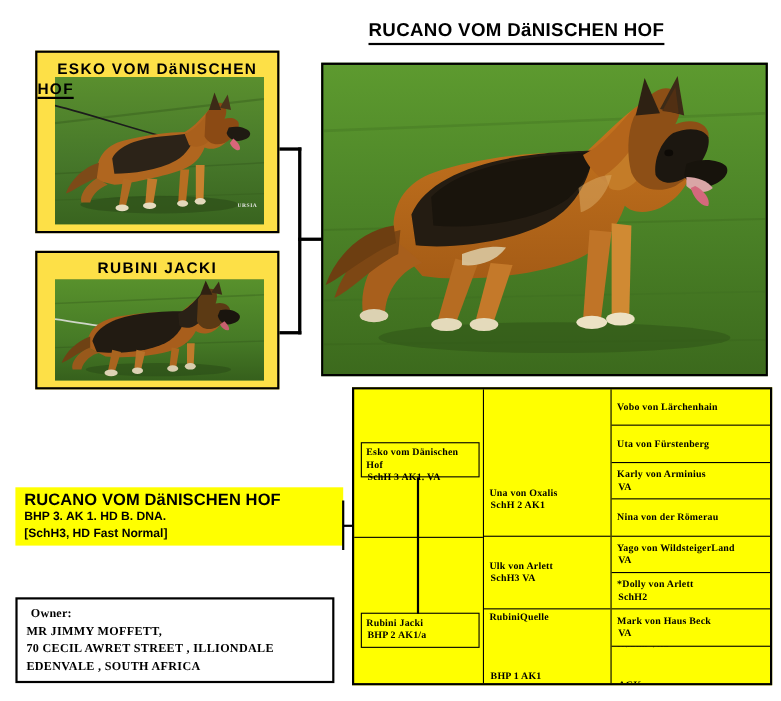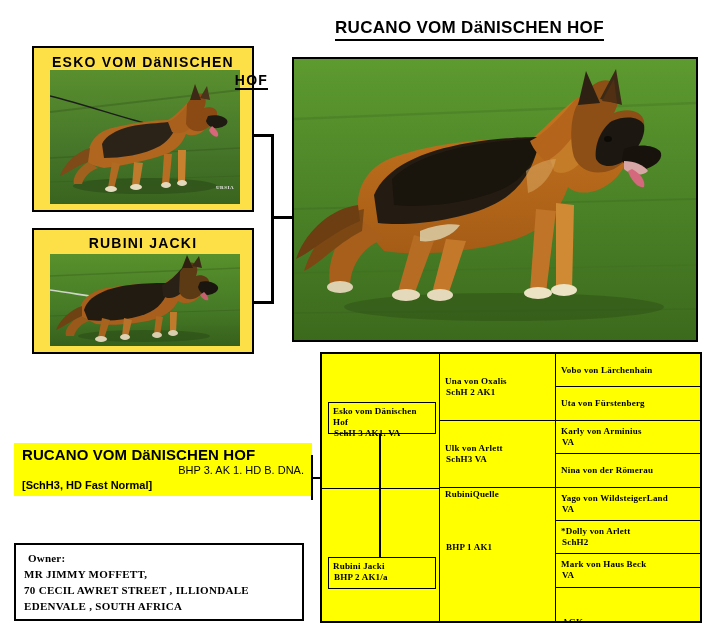--- a/index.html
+++ b/index.html
@@ -47,27 +47,26 @@
     font-weight: bold;
     color: #000;
     letter-spacing: 1.2px;
     z-index: 4;
     pointer-events: none;
   }
   .photo-caption2 {
     position: absolute;
     left: 0;
     width: 100%;
-    text-align: right;
+    text-align: left;
     font-family: "Liberation Sans", sans-serif;
     font-weight: bold;
     color: #000;
     letter-spacing: 1.2px;
     z-index: 4;
-    margin-left: 16px;
   }
   .photo-caption2 span {
     border-bottom: 2px solid #000;
   }
 
   .photo-img {
     position: absolute;
     overflow: hidden;
     background: #4a7a28;
   }
@@ -128,24 +127,23 @@
     font-size: 15px;
     font-weight: bold;
     color: #000;
     letter-spacing: 0.1px;
     line-height: 16px;
     white-space: nowrap;
   }
   #info-line1 {
     font-family: "Liberation Sans", sans-serif;
     font-size: 11px;
-    font-weight: normal;
+    font-weight: bold;
     color: #000;
     line-height: 15px;
-    text-align: right;
   }
   #info-line2 {
     font-family: "Liberation Sans", sans-serif;
     font-size: 11px;
     font-weight: bold;
     color: #000;
     line-height: 14px;
   }
 
   
@@ -180,20 +178,21 @@
     height: 271px;
     background: #ffff00;
     border: 2px solid #000;
     box-sizing: border-box;
     display: flex;
   }
   .ped-col {
     box-sizing: border-box;
     display: flex;
     flex-direction: column;
+    justify-content: flex-end;
   }
   #ped-col1 { width: 118px; border-right: 1px solid #000; position: relative; padding-left: 30px; }
   #ped-col2 { width: 116px; border-right: 1px solid #000; }
   #ped-col3 { width: 144px; }
 
   .ped-cell {
     box-sizing: border-box;
     display: flex;
     flex-direction: column;
     justify-content: center;

